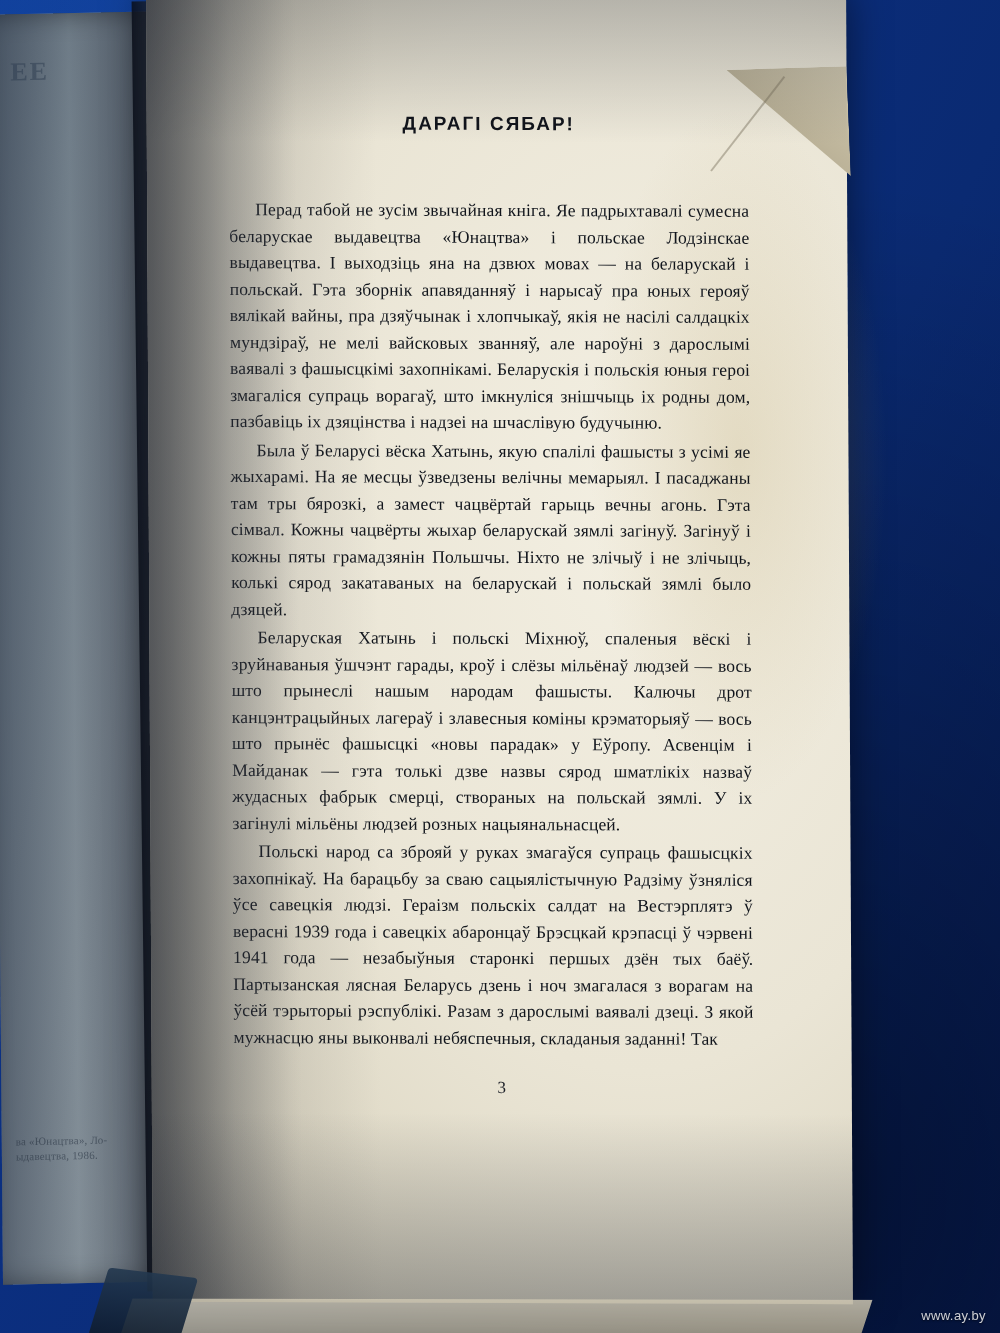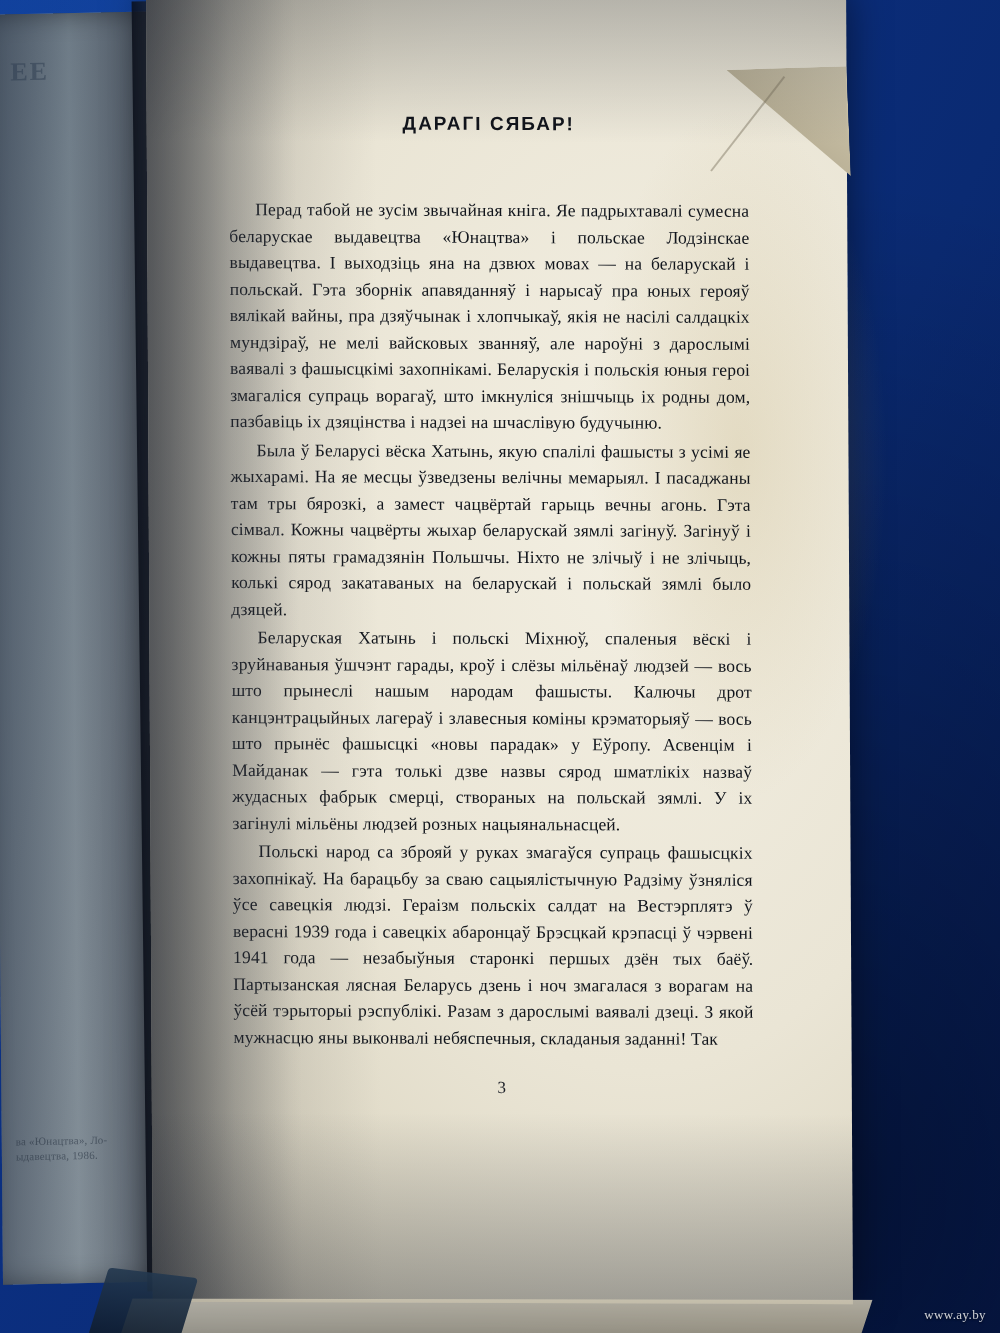--- a/index.html
+++ b/index.html
@@ -208,21 +208,21 @@
     border-radius: 4px;
     opacity: 0.9;
   }
 
   
   .watermark {
     position: absolute;
     right: 14px;
     bottom: 10px;
     color: rgba(255,255,255,0.80);
-    font-family: Liberation Serif, serif;
+    font-family: Liberation Sans, sans-serif;
     font-size: 13px;
     letter-spacing: 0.4px;
     text-shadow: 0 1px 2px rgba(0,0,0,0.6);
   }
 </style>
 </head>
 <body>
 
 <div class="screenshot">
   <div class="bg-vignette"></div>

